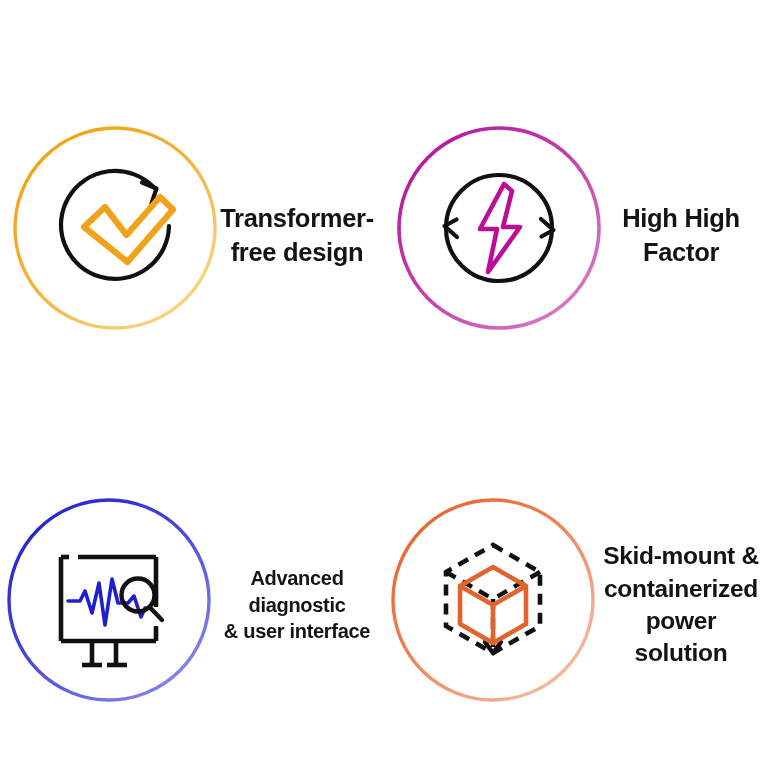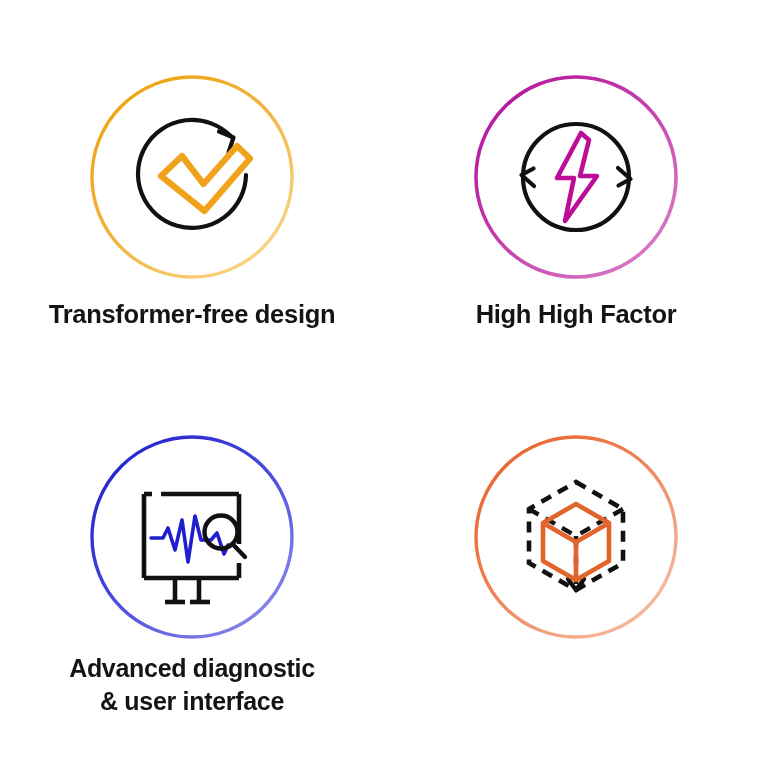--- a/index.html
+++ b/index.html
@@ -17,21 +17,21 @@
     width: 768px;
     height: 768px;
     display: grid;
     grid-template-columns: 1fr 1fr;
     grid-template-rows: 1fr 1fr;
     box-sizing: border-box;
     padding: 0;
   }
   .feature-card {
     display: flex;
-    flex-direction: column;
+    flex-direction: row;
     align-items: center;
     justify-content: flex-start;
     box-sizing: border-box;
   }
   .card-top-left   { padding: 72px 10px 0 10px; }
   .card-top-right  { padding: 72px 10px 0 10px; }
   .card-bot-left   { padding: 48px 4px 0 4px; }
   .card-bot-right  { padding: 48px 4px 0 4px; }
 
   .icon-wrap {
@@ -51,21 +51,21 @@
     margin-top: 16px;
     text-align: center;
     font-weight: 700;
     font-size: 25.5px;
     line-height: 1.32;
     color: #141414;
     letter-spacing: -0.3px;
     white-space: pre-line;
     font-family: "Liberation Sans", sans-serif;
   }
-  .label-two-line { margin-top: 10px; font-size: 25px; }
+  .label-two-line { margin-top: 10px; font-size: 20px; }
   .label-wide { font-size: 24.5px; }
 </style>
 </head>
 <body>
 
 <div class="feature-grid">
 
   <div class="feature-card card-top-left">
     <div class="icon-wrap">
       <svg viewBox="0 0 210 210" xmlns="http://www.w3.org/2000/svg">
@@ -173,15 +173,17 @@
         <path d="M 105 104 L 105 152" fill="none" stroke="#111111" stroke-width="4.4" stroke-dasharray="11 8"></path>
 
         <path d="M 97 147 L 105 158 L 113 147" fill="none" stroke="#111111" stroke-width="4.4" stroke-linecap="round" stroke-linejoin="round"></path>
 
         <path d="M 105 72 L 138 91 L 138 129 L 105 148 L 72 129 L 72 91 Z" fill="none" stroke="#E2642C" stroke-width="4.6" stroke-linejoin="round"></path>
         <path d="M 72 91 L 105 110" fill="none" stroke="#E2642C" stroke-width="4.6"></path>
         <path d="M 138 91 L 105 110" fill="none" stroke="#E2642C" stroke-width="4.6"></path>
         <path d="M 105 110 L 105 148" fill="none" stroke="#E2642C" stroke-width="4.6"></path>
       </svg>
     </div>
+    <div class="feature-label label-two-line label-wide">Skid-mount &amp; containerized
+power solution</div>
   </div>
 
 </div>
 
 </body></html>

